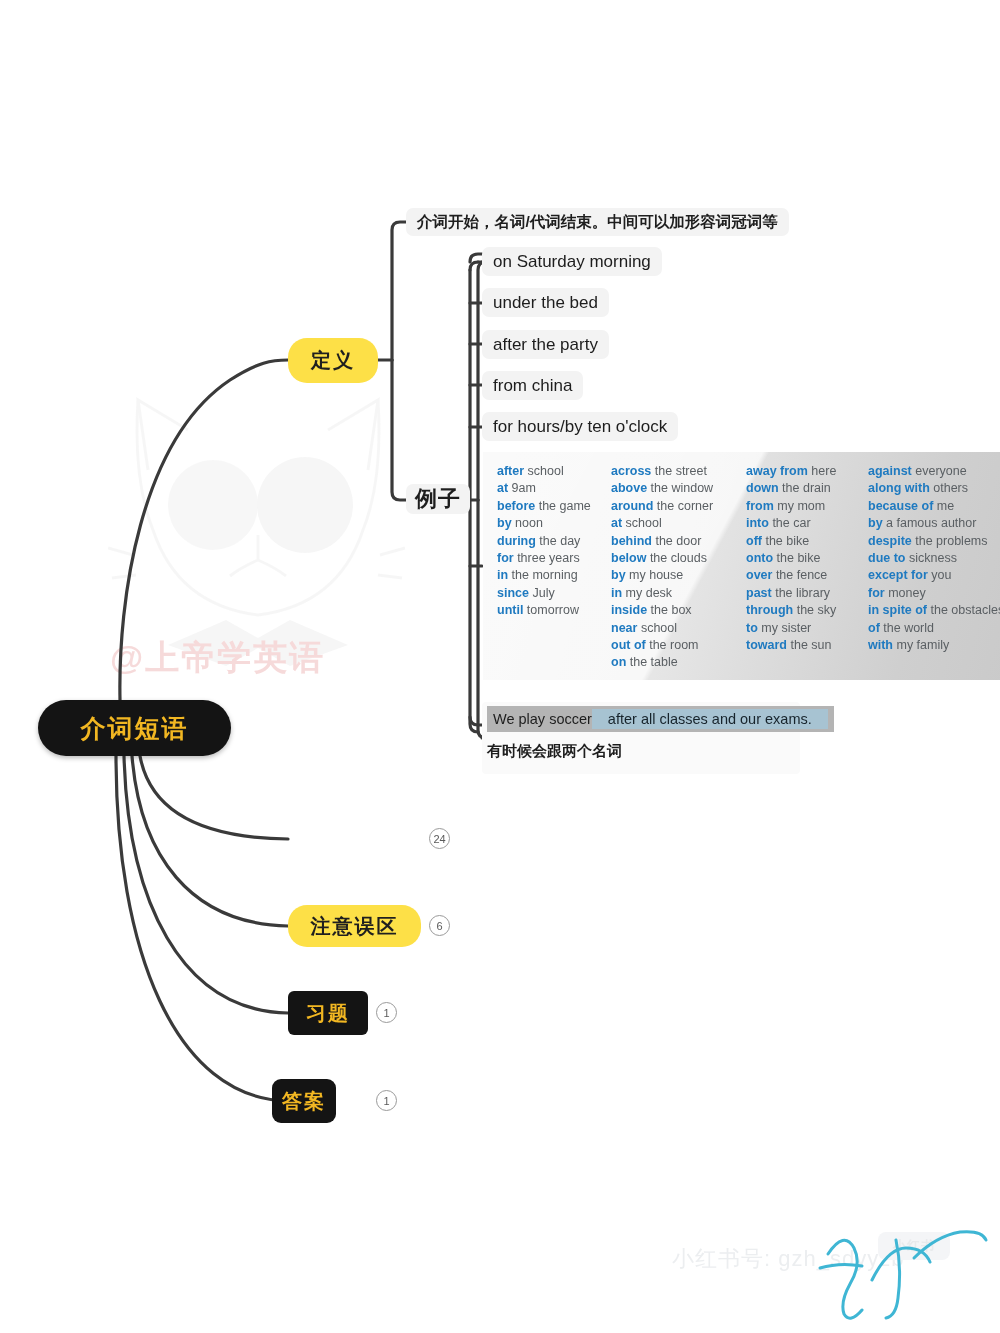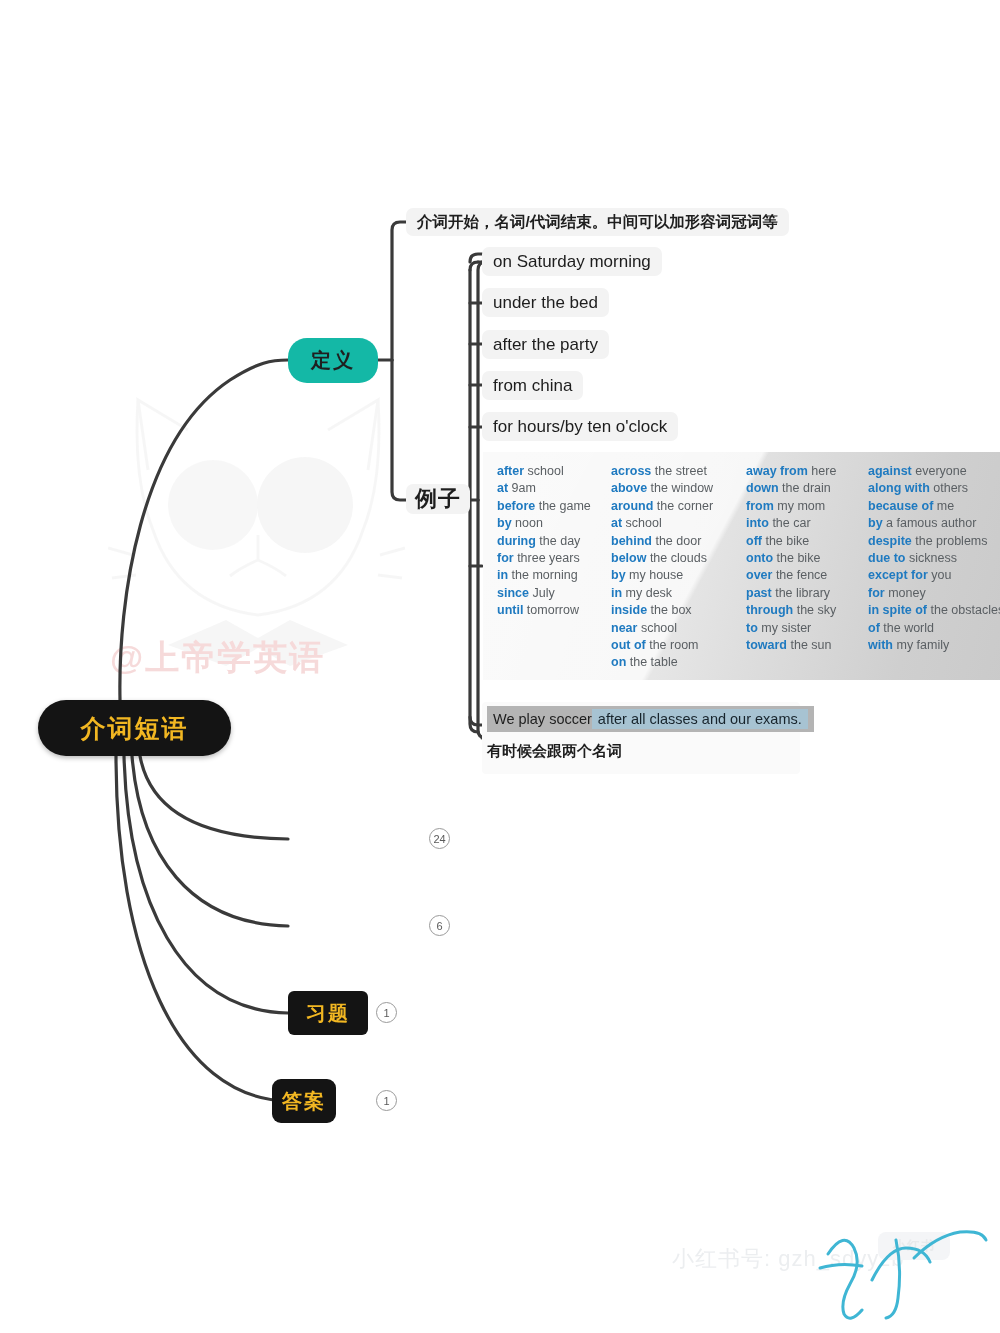--- a/index.html
+++ b/index.html
@@ -35,21 +35,21 @@
   
   .node { position:absolute; display:flex; align-items:center; justify-content:center; white-space:nowrap; }
 
   .node-root {
     left:38px; top:700px; width:193px; height:56px;
     background:#141414; border-radius:28px; color:#f2b722;
     font-size:25px; font-weight:bold; letter-spacing:2px;
     box-shadow:0 2px 5px rgba(0,0,0,.28);
   }
   .node-green {
-    background:#14b8a6; border-radius:19px; color:#1f1f1f;
+    background:#fde047; border-radius:19px; color:#1f1f1f;
     font-size:20px; font-weight:bold; letter-spacing:2px;
   }
   .node-black {
     background:#141414; border-radius:9px; color:#f2b722;
     font-size:20px; font-weight:bold; letter-spacing:2px;
   }
   #node-dingyi   { left:288px; top:338px; width:90px;  height:45px; }
   #node-liangda  { left:288px; top:818px; width:133px; height:42px; }
   #node-zhuyi    { left:288px; top:905px; width:133px; height:42px; }
   #node-xiti     { left:288px; top:991px; width:80px;  height:44px;border-radius:6px; }
@@ -104,21 +104,21 @@
   
   #sentence-block {
     position:absolute; left:482px; top:702px; width:318px; height:72px;
     background:#fafafa; border-radius:4px;
   }
   #sentence-line {
     position:absolute; left:5px; top:4px; height:26px;
     background:#b4b4b4; display:flex; align-items:center; padding:0 6px;
     font-size:14.5px; color:#1d1d1d; white-space:nowrap;
   }
-  #sentence-hl { background:#a7c3d2; padding:2px 6px; color:#17242c; }
+  #sentence-hl { background:#a7c3d2; padding:2px 16px; color:#17242c; }
   #sentence-note {
     position:absolute; left:5px; top:40px; font-size:15px; font-weight:bold; color:#1d1d1d;
     white-space:nowrap;
   }
 
   
   #swipe-group { position:absolute; left:455px; top:1188px; width:230px; height:90px; }
   #swipe-label {
     position:absolute; left:110px; top:30px; font-size:27px; color:#333;
     font-family:"DejaVu Sans", sans-serif; letter-spacing:.5px;
@@ -183,20 +183,23 @@
   <div class="node node-root" id="node-root">
     <span>介词短语</span>
   </div>
 
   <div class="node node-green" id="node-dingyi">
     <span>定义</span>
   </div>
 
   <div class="badge" id="badge-liangda">24</div>
 
+  <div class="node node-green" id="node-zhuyi">
+    <span>注意误区</span>
+  </div>
   <div class="badge" id="badge-zhuyi">6</div>
 
   <div class="node node-black" id="node-xiti">
     <span>习题</span>
   </div>
   <div class="badge" id="badge-xiti">1</div>
 
   <div class="node node-black" id="node-daan">
     <span>答案</span>
   </div>

